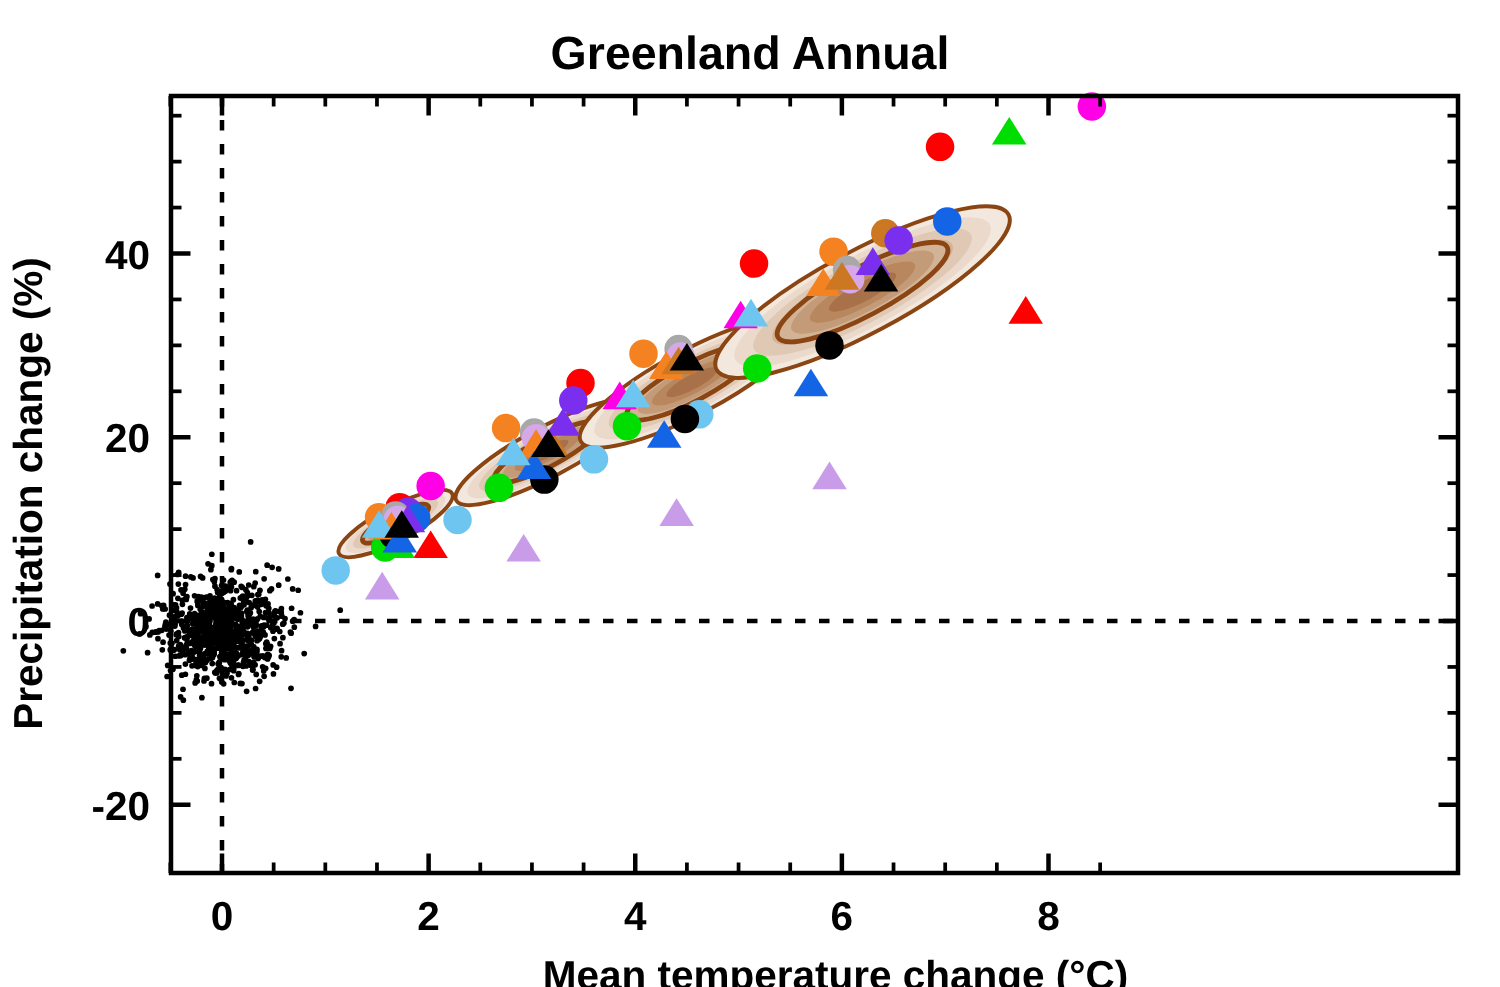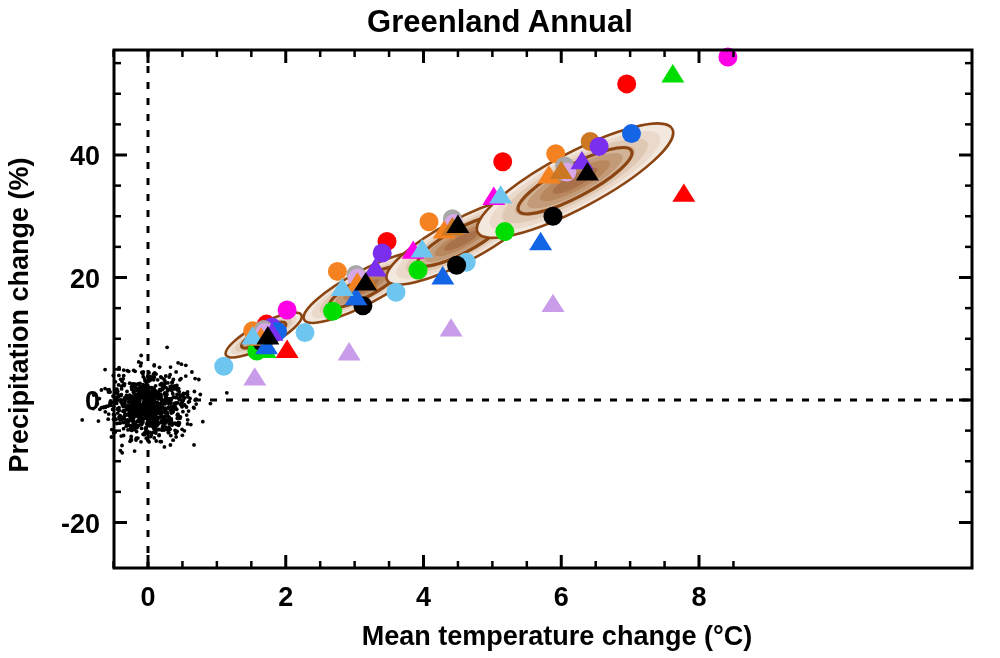--- a/index.html
+++ b/index.html
@@ -7,21 +7,21 @@
     background: #ffffff;
   }
   body {
     width: 1000px; height: 658px;
     font-family: "Liberation Sans", sans-serif;
     overflow: hidden;
     position: relative;
   }
   #figure {
     position: absolute;
-    left: 0; top: 0;
+    left: 0; top: 14px;
     width: 1000px; height: 596px;
   }
   svg { display: block; }
   .chart-title {
     font-family: "Liberation Sans", sans-serif;
     font-weight: bold;
     font-size: 31px;
     fill: #000000;
   }
   .axis-label {

